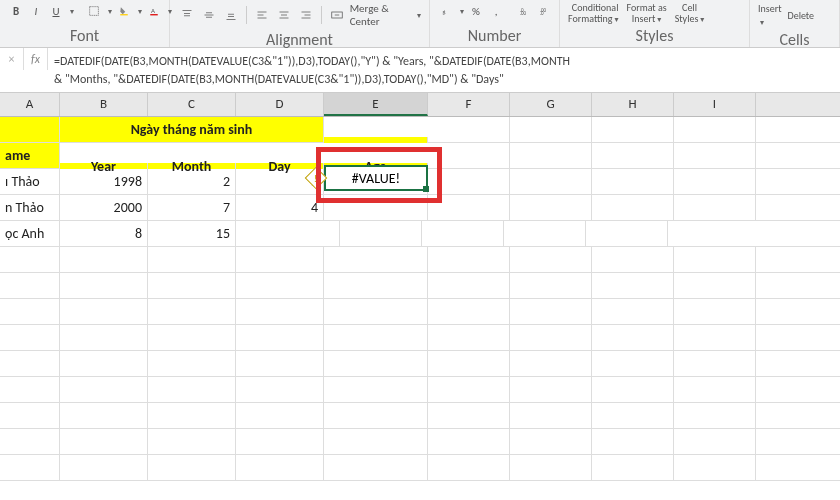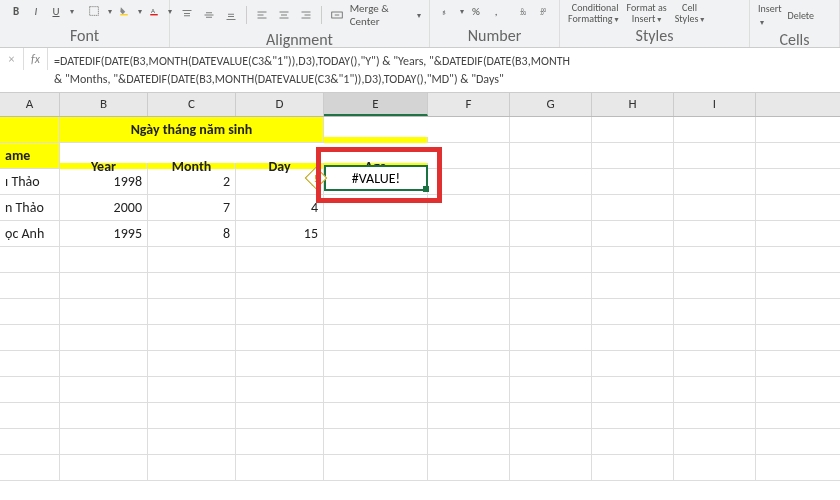--- a/index.html
+++ b/index.html
@@ -268,21 +268,20 @@
     <div class="cell cC right">7</div>
     <div class="cell cD right">4</div>
     <div class="cell cE"></div>
     <div class="cell cF"></div>
     <div class="cell cG"></div>
     <div class="cell cH"></div>
     <div class="cell cI"></div>
   </div>
   <div class="row">
     <div class="cell cA">ọc Anh</div>
-    <div class="cell cB right">1995</div>
     <div class="cell cC right">8</div>
     <div class="cell cD right">15</div>
     <div class="cell cE"></div>
     <div class="cell cF"></div>
     <div class="cell cG"></div>
     <div class="cell cH"></div>
     <div class="cell cI"></div>
   </div>
 
   <div class="row">

